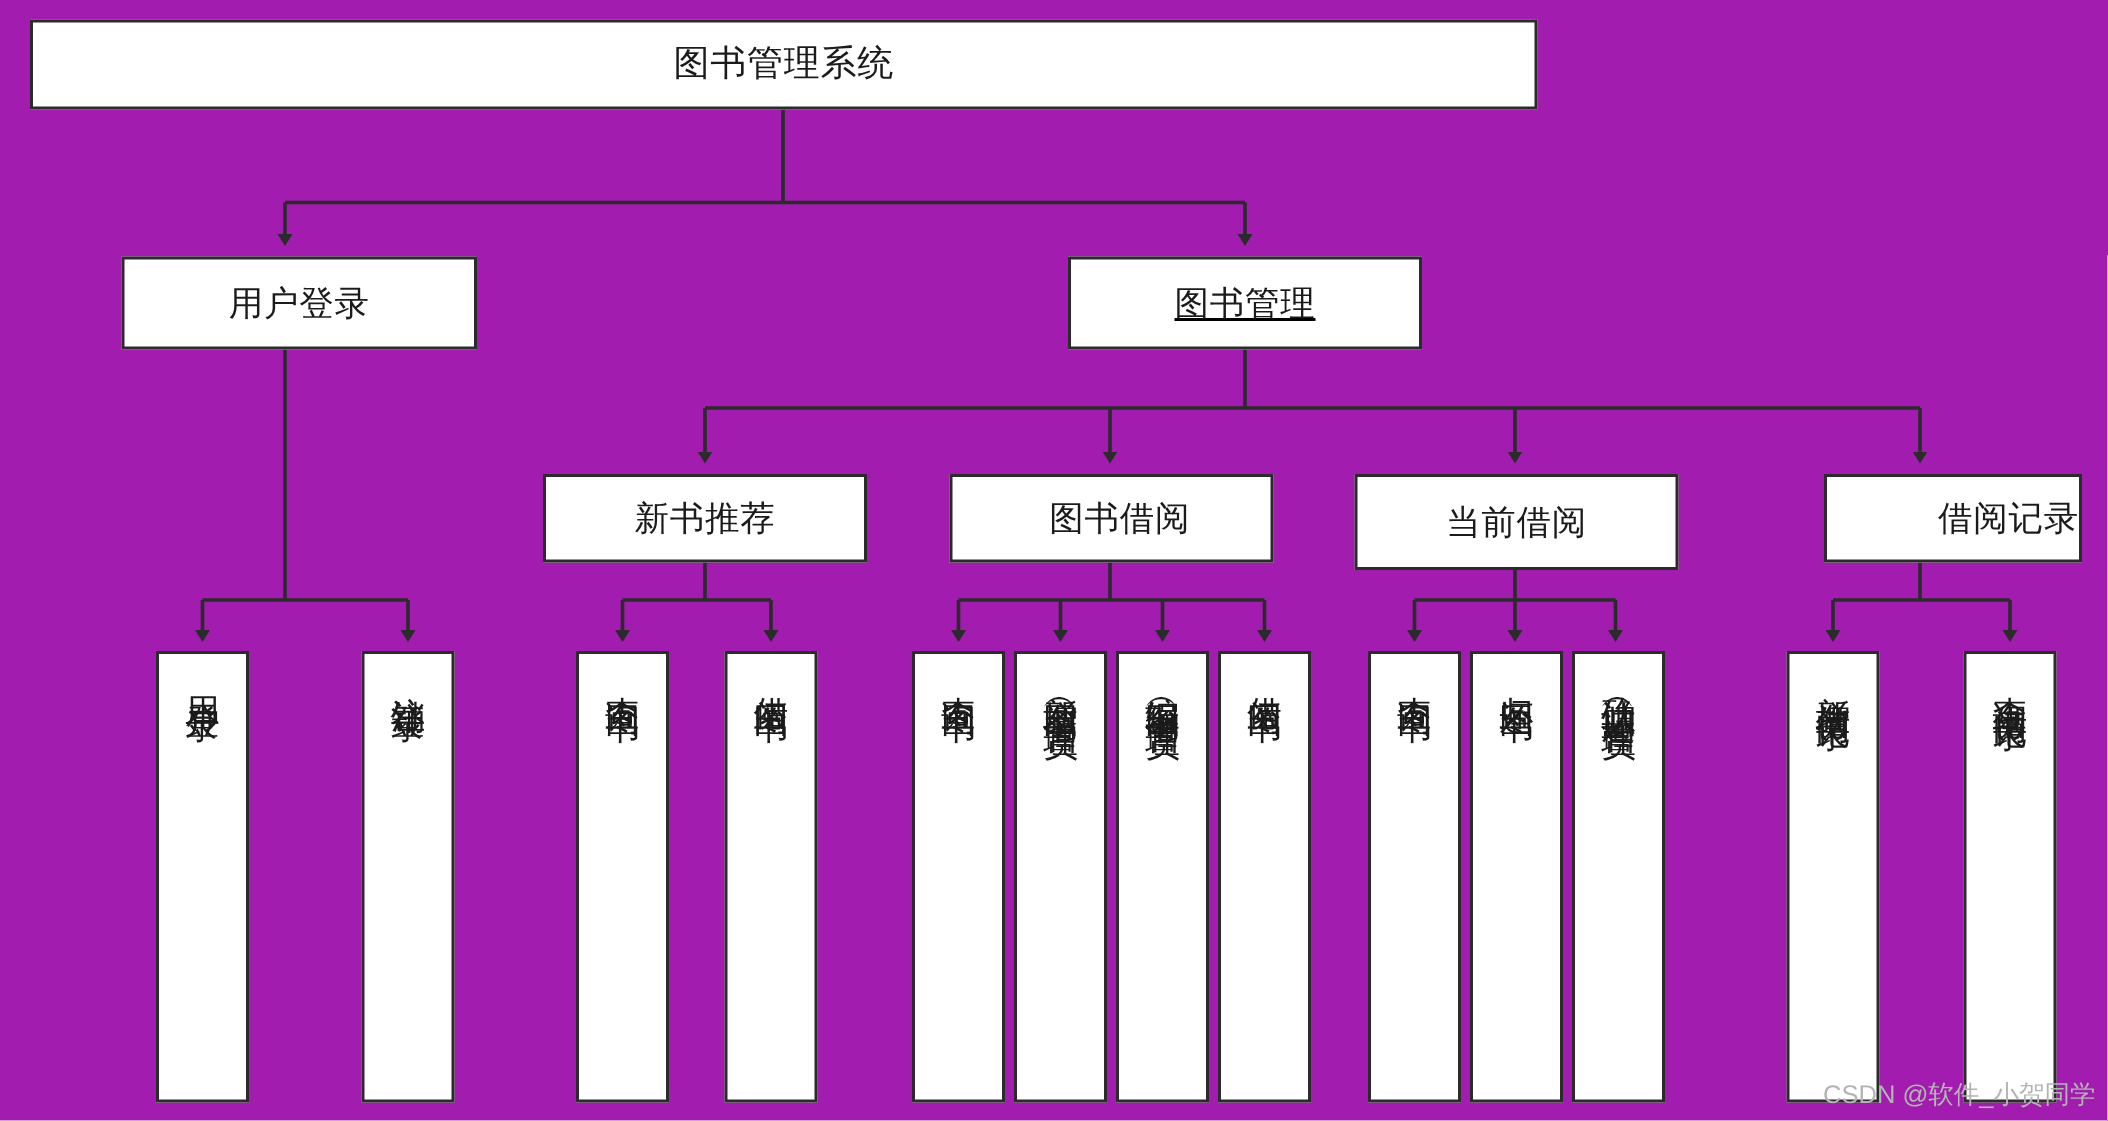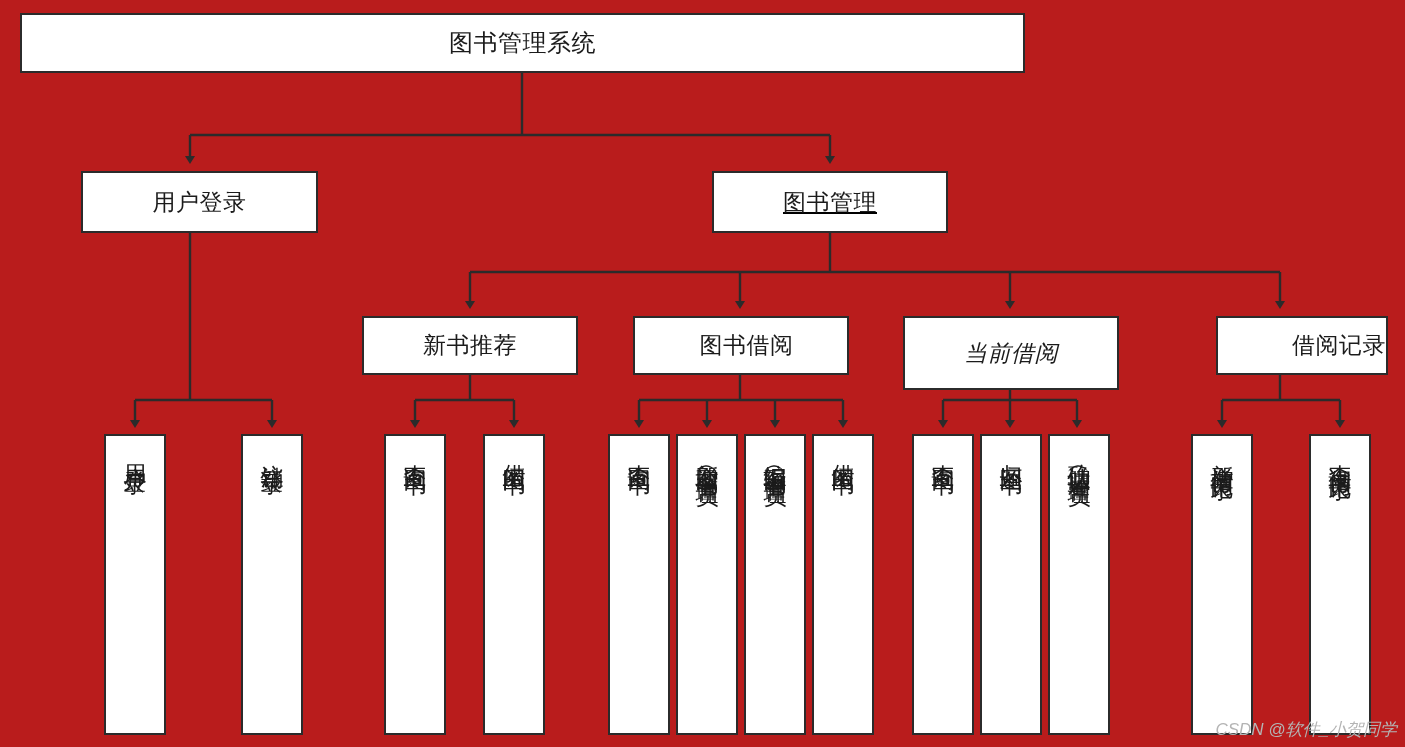--- a/index.html
+++ b/index.html
@@ -5,21 +5,21 @@
 <style>
   html, body {
     margin: 0;
     padding: 0;
     background: #ffffff;
   }
   #canvas {
     position: relative;
     width: 1405px;
     height: 747px;
-    background: #b91c1c;
+    background: #a21caf;
     font-family: "Liberation Sans", "DejaVu Sans", sans-serif;
     overflow: hidden;
   }
   svg.edges {
     position: absolute;
     left: 0;
     top: 0;
     width: 1405px;
     height: 747px;
     pointer-events: none;
@@ -62,21 +62,20 @@
   }
   .watermark {
     position: absolute;
     right: 8px;
     bottom: 6px;
     font-size: 17px;
     color: #b4b4b4;
     z-index: 5;
     white-space: nowrap;
     font-family: "Liberation Sans", "DejaVu Sans", sans-serif;
-    font-style: italic;
   }
 </style>
 </head>
 <body>
 
 <div id="canvas">
 
   <svg class="edges" viewBox="0 0 1405 747">
     <defs>
       <marker id="arrow" markerWidth="11" markerHeight="11" refX="4" refY="5" orient="auto" markerUnits="userSpaceOnUse">
@@ -140,21 +139,21 @@
   </div>
 
   <div class="node horiz" style="left:362px; top:316px; width:216px; height:59px;">
     <span class="label">新书推荐</span>
   </div>
 
   <div class="node horiz" style="left:633px; top:316px; width:216px; height:59px;padding-left:11px;">
     <span class="label">图书借阅</span>
   </div>
 
-  <div class="node horiz" style="left:903px; top:316px; width:216px; height:74px;font-style:italic;">
+  <div class="node horiz" style="left:903px; top:316px; width:216px; height:64px;">
     <span class="label">当前借阅</span>
   </div>
 
   <div class="node horiz" style="left:1216px; top:316px; width:172px; height:59px;justify-content:flex-end;">
     <span class="label">借阅记录</span>
   </div>
 
   <div class="node vert" style="left:104px; top:434px; width:62px; height:301px;">
     <span class="label">用户登录</span>
   </div>

